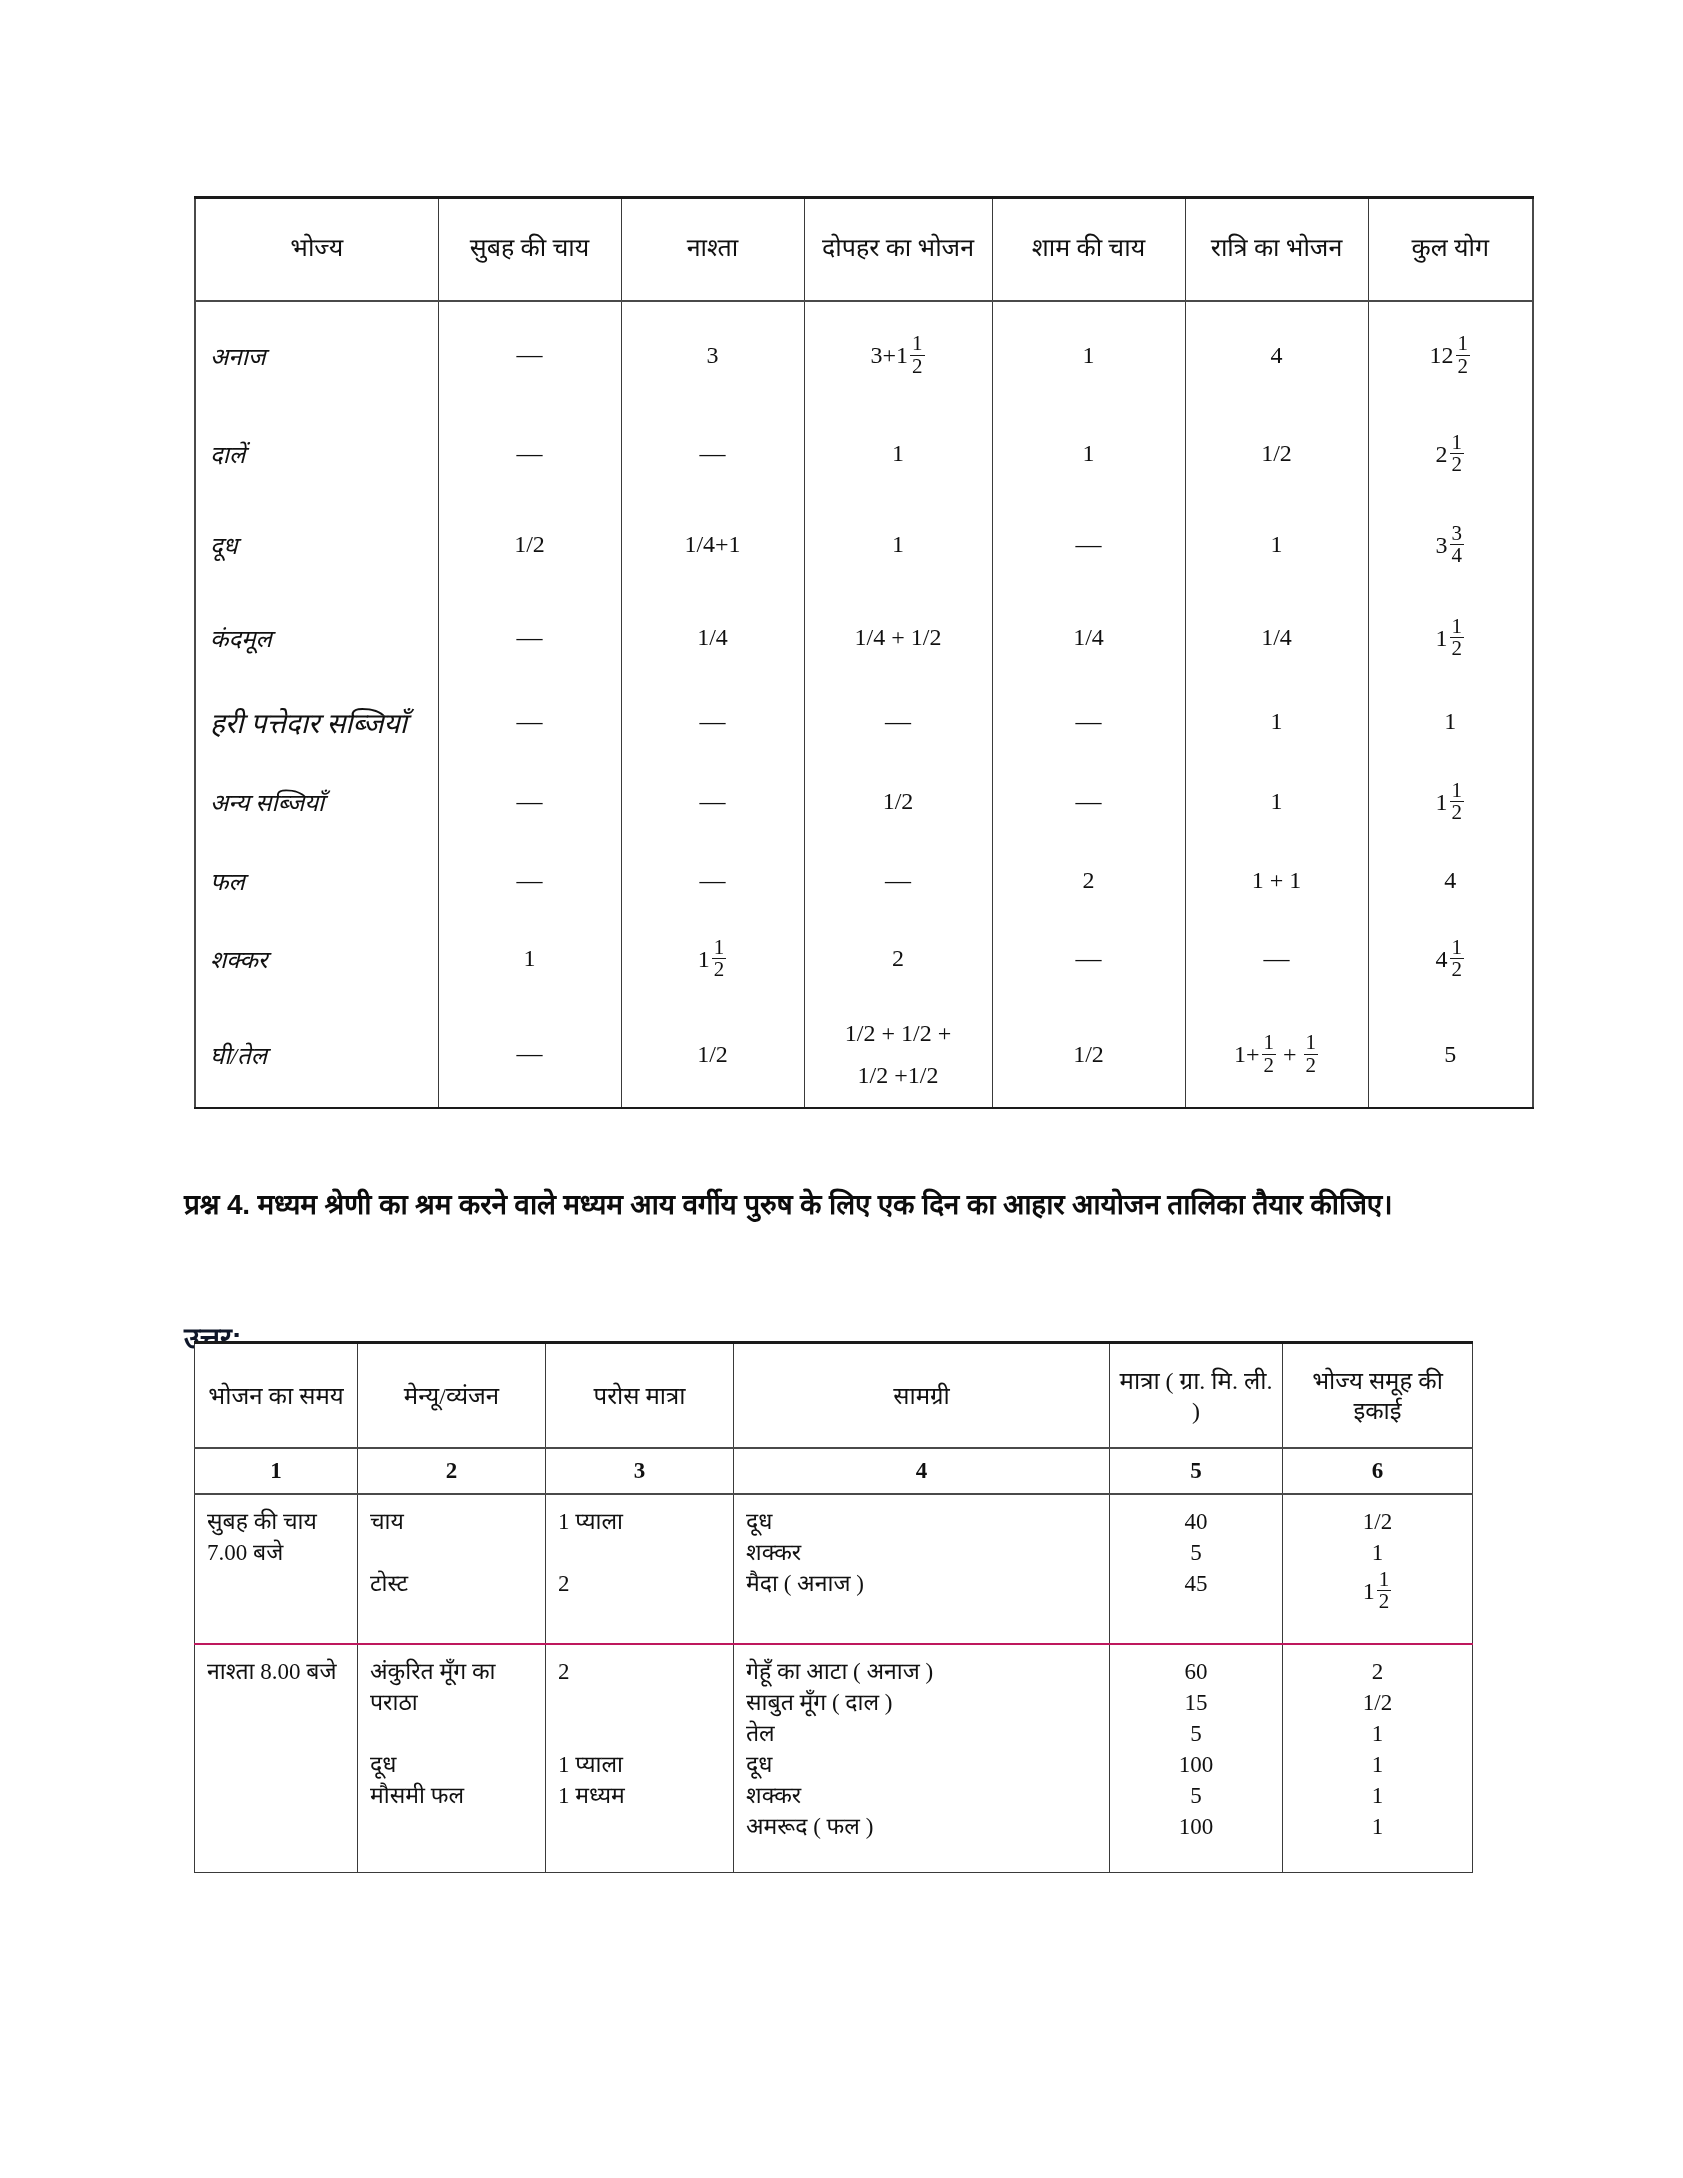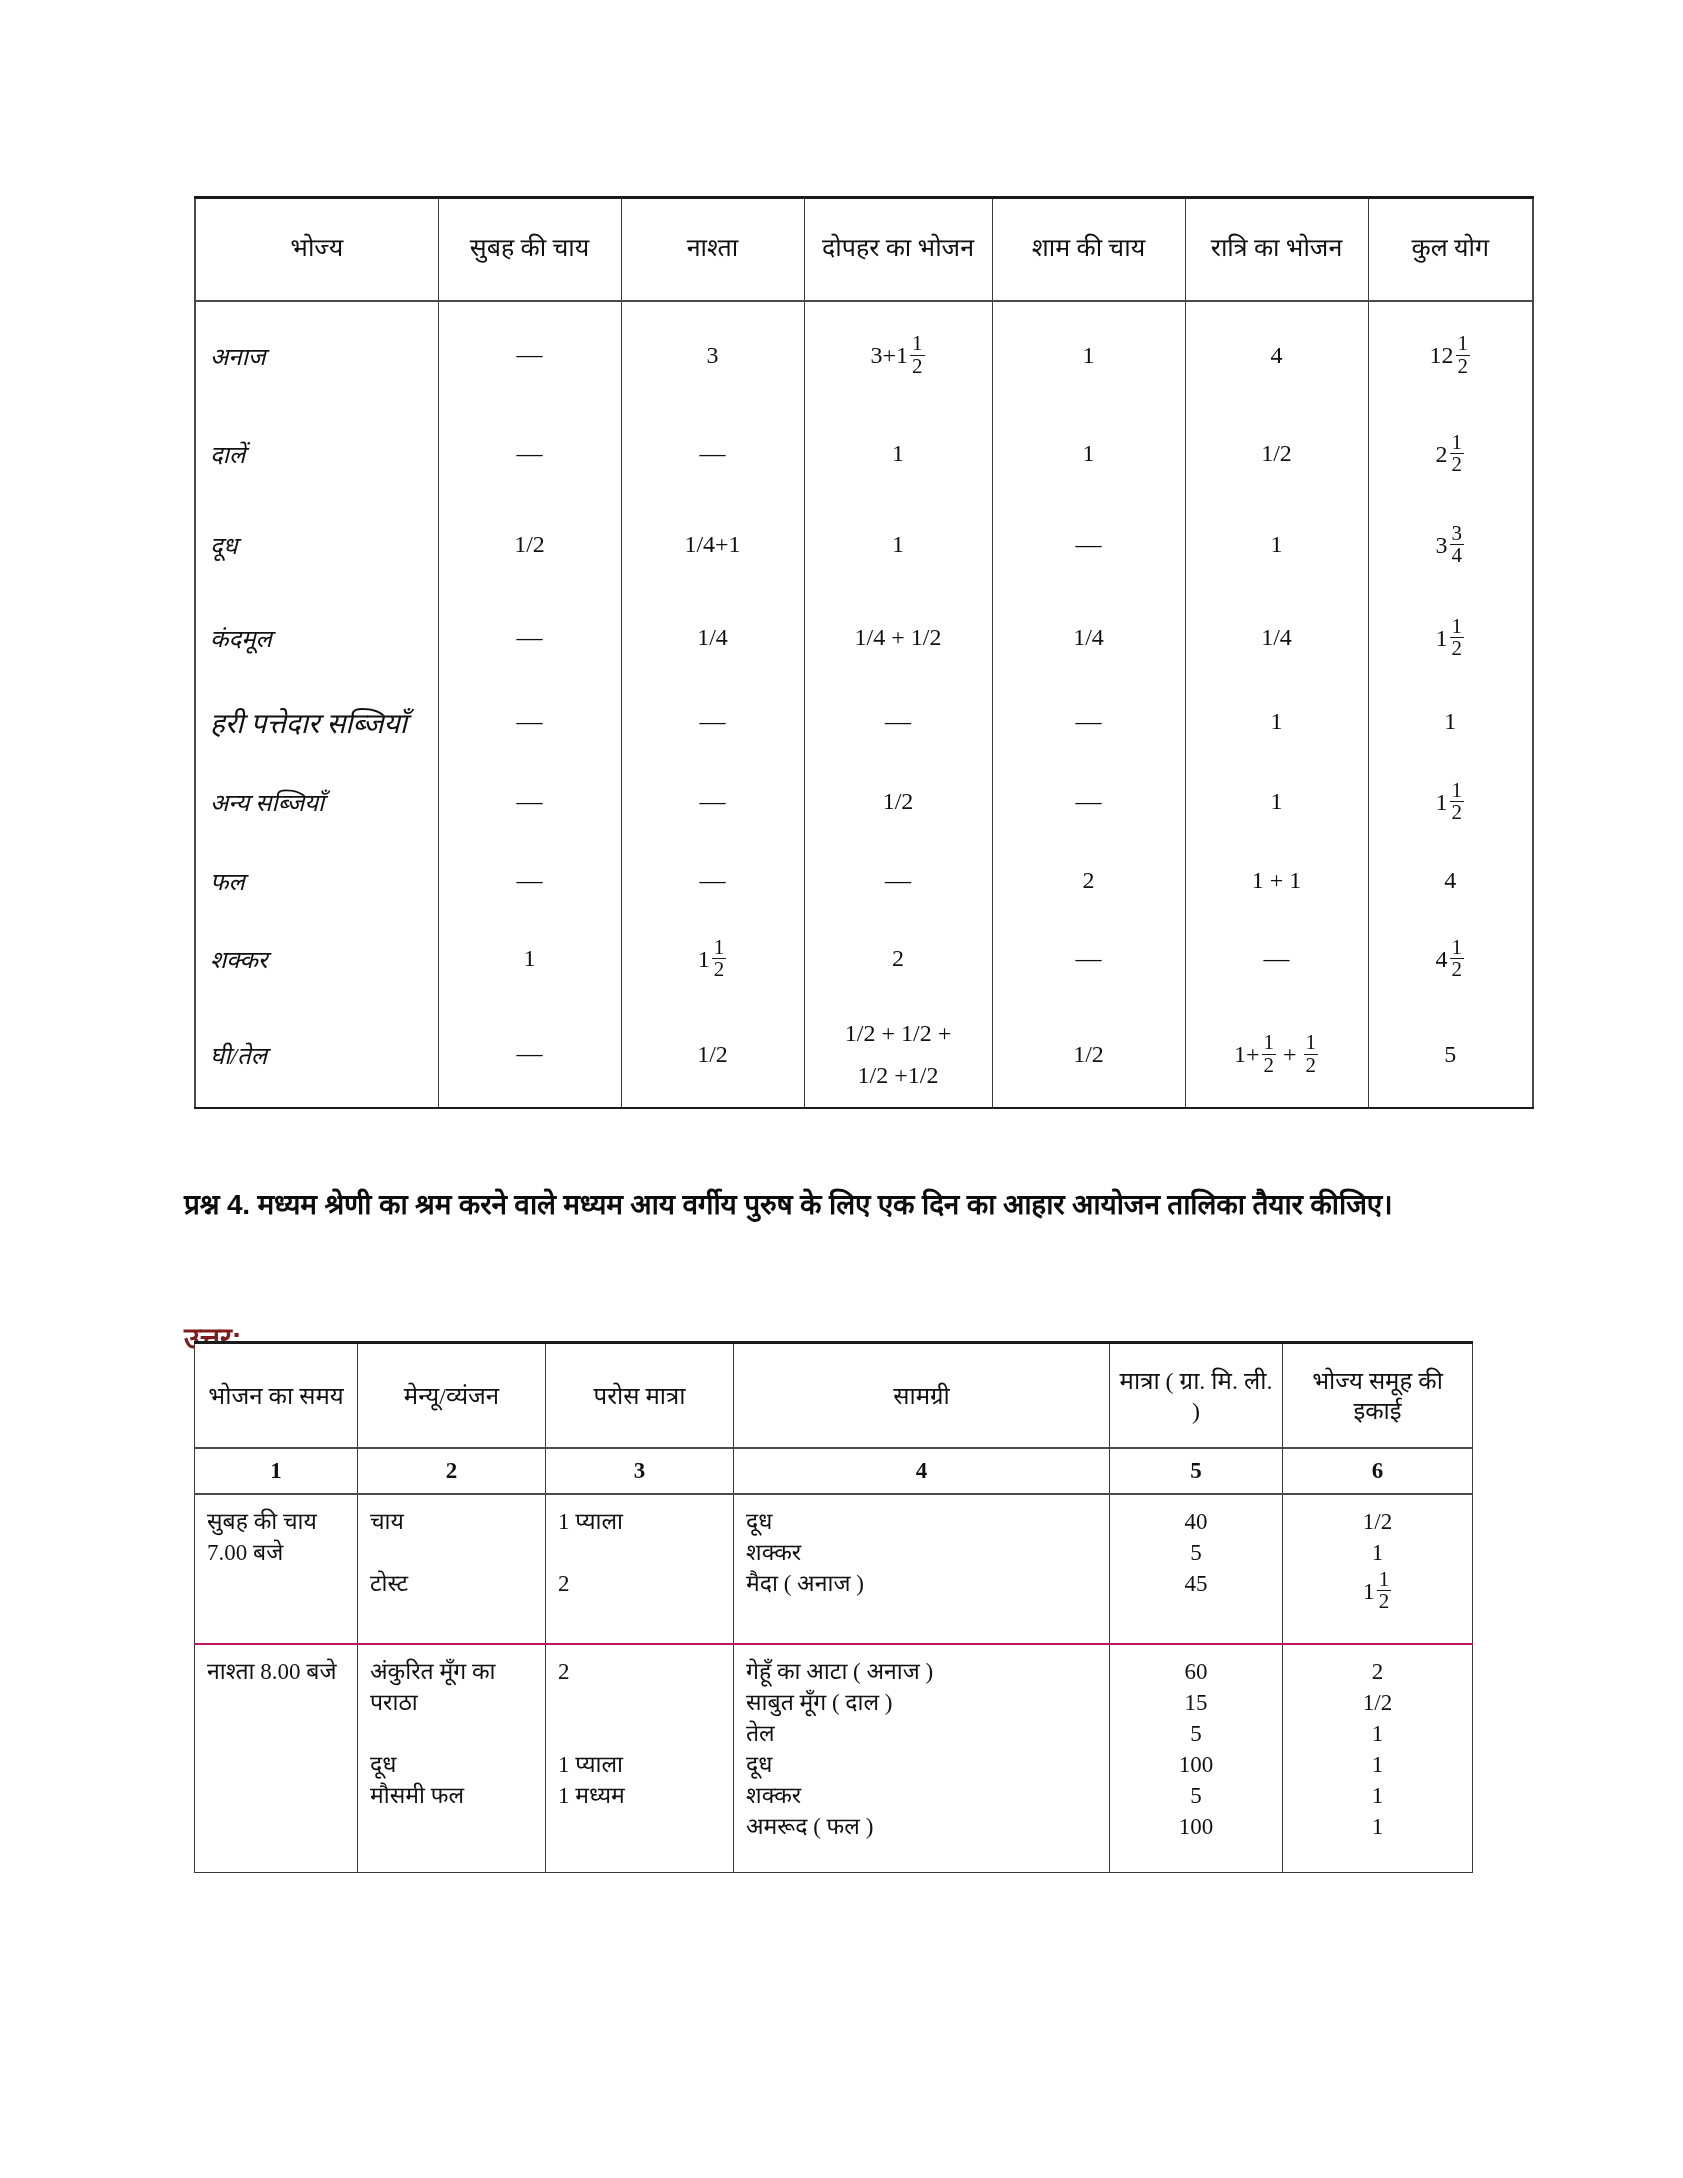--- a/index.html
+++ b/index.html
@@ -123,21 +123,21 @@
     color: #0c0c0c;
   }
 
   #answer-label {
     position: absolute;
     left: 184px;
     top: 1317px;
     font-family: "Liberation Sans", "DejaVu Sans", sans-serif;
     font-weight: bold;
     font-size: 29px;
-    color: #7f1d1d;
+    color: #0f172a;
   }
 
   
   #table-two {
     position: absolute;
     left: 194px;
     top: 1341px;
     width: 1279px;
   }
   #table-two td {

